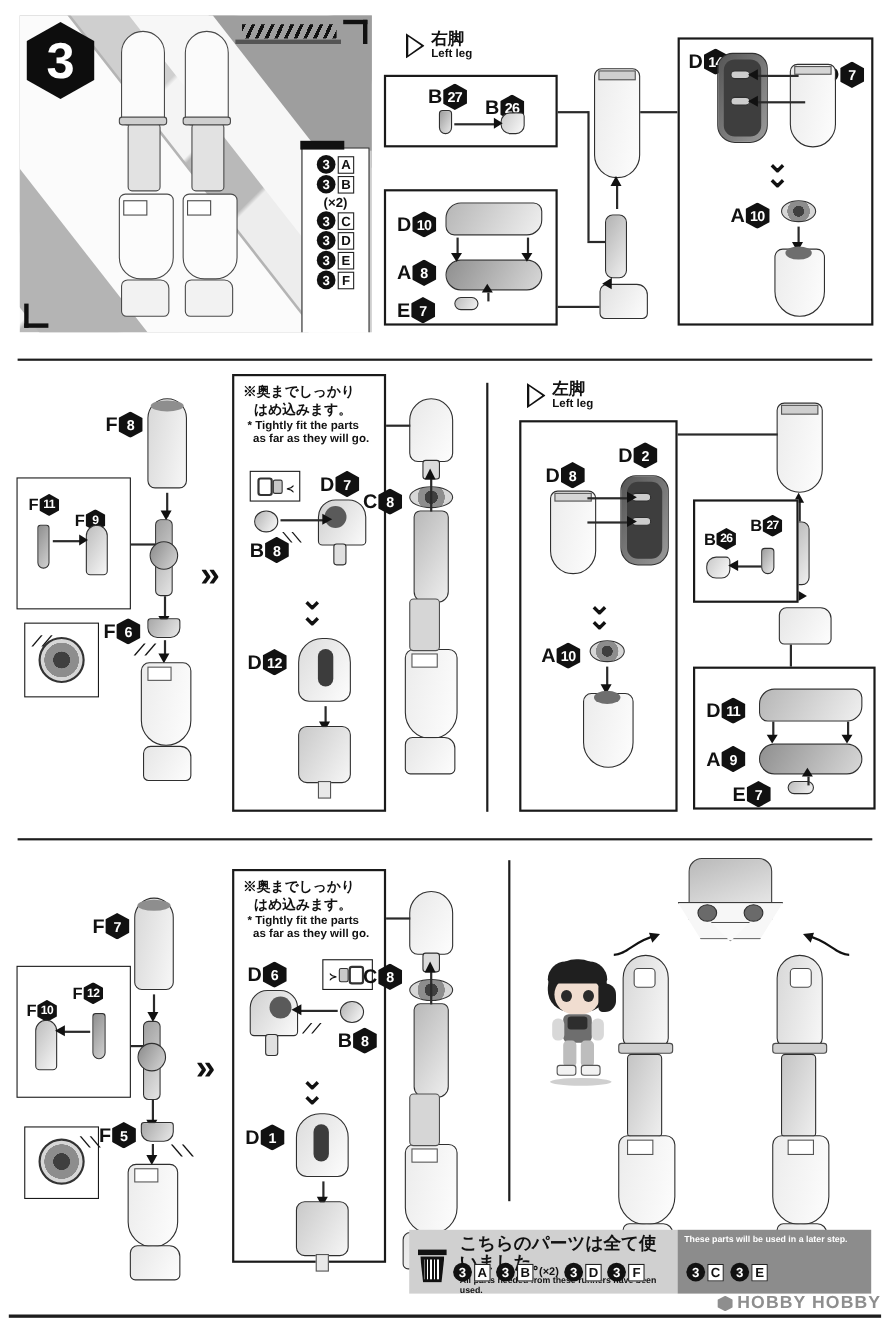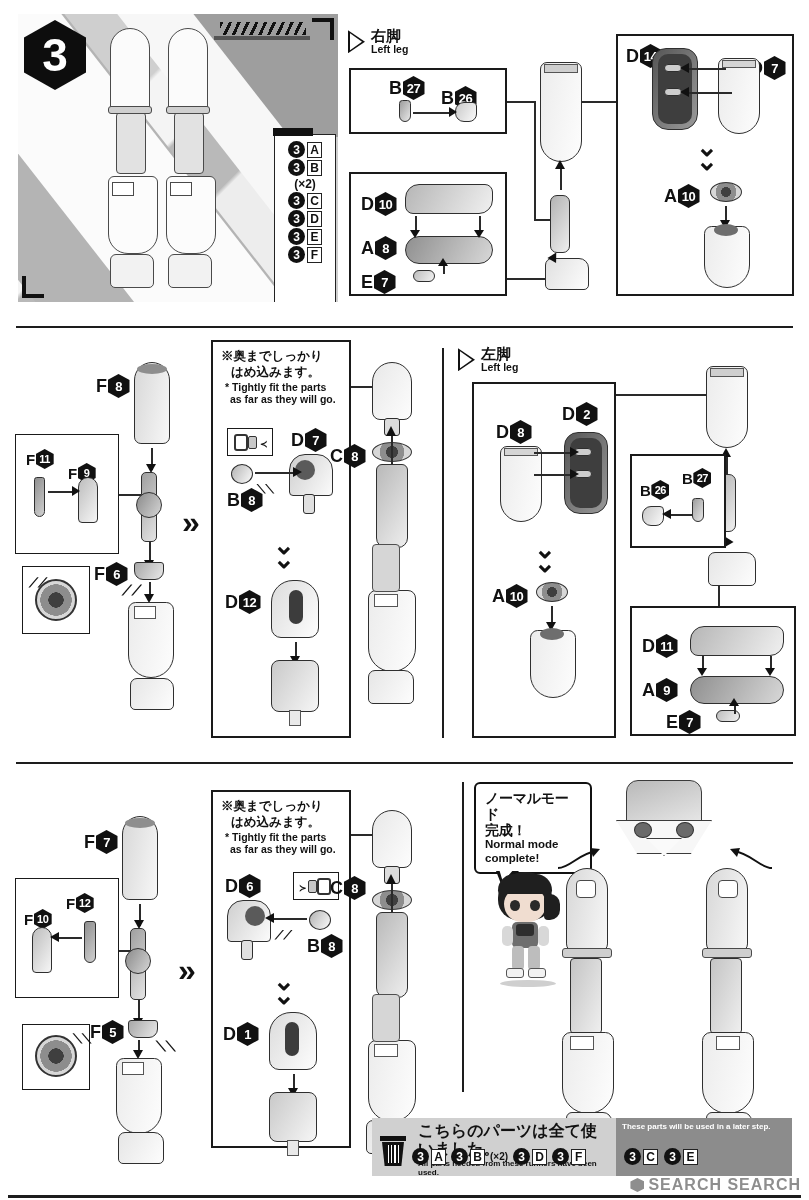--- a/index.html
+++ b/index.html
@@ -93,21 +93,21 @@
      box-shadow: 3px 3px 0 #cfcfcf; }
   .partslist .tab { position:absolute; left:-2px; top:-7px; width: 40px; height: 8px; background:#111; }
   .partslist .x2 { font-size: 12px; font-weight:bold; }
 
   
   .ln { position:absolute; background:#2a2a2a; }
   .lnh { height: 1.6px; }
   .lnv { width: 1.6px; }
   .chev { position:absolute; color:#111; font-size: 26px; font-weight:bold; line-height:.55;
      font-family:"Liberation Sans",sans-serif; }
-  .legTitle { display:flex; align-items:center; gap:6px; }
+  .legTitle { display:flex; align-items:center; gap:6px;margin-left:21px; }
   .triOutline {
     width: 17px; height: 23px; position:relative;
   }
   .triOutline::before{
     content:""; position:absolute; inset:0;
     background:#111;
     clip-path: polygon(0 0, 100% 50%, 0 100%);
   }
   .triOutline::after{
     content:""; position:absolute; left:2px; top:3px; right:3px; bottom:3px;
@@ -652,27 +652,20 @@
     <div class="abs ln lnv" style="left:391px;top:108px;height:86px;"></div>
     <div class="abs" style="left:386px;top:102px;width:0;height:0;border-bottom:10px solid #111;border-left:5px solid transparent;border-right:5px solid transparent;"></div>
     <div class="abs shape" style="left:376px;top:140px;width:32px;height:86px;border-radius:6px 6px 10px 10px;background:linear-gradient(120deg,#b9b9b9,#eeeeee);"></div>
     <div class="abs shape calfpart" style="left:368px;top:268px;width:48px;height:82px;"></div>
     <div class="abs" style="left:374px;top:272px;width:24px;height:13px;background:#fff;border:1.3px solid #555;"></div>
     <div class="abs shape" style="left:366px;top:348px;width:48px;height:34px;border-radius:7px 10px 5px 5px;background:linear-gradient(120deg,#e6e6e6,#fdfdfd);"></div>
     <div class="abs" style="left:372px;top:222px;width:28px;height:48px;background:#d6d6d6;border:1.4px solid #4f4f4f;border-radius:4px;"></div>
 
     <div class="abs" style="left:462px;top:10px;width:2px;height:310px;background:#1d1d1d;"></div>
 
-    <div class="bubble" style="left:474px;top:10px;width:118px;">
-      <div class="jp">ノーマルモード</div>
-      <div class="jp">完成！</div>
-      <div class="en">Normal mode</div>
-      <div class="en">complete!</div>
-      <div class="tail"></div>
-    </div>
 
     <div class="chibi" style="left:486px;top:100px;">
       <div class="abs" style="left:12px;top:0;width:54px;height:48px;background:#1f1f1f;border-radius:26px 26px 20px 20px;"></div>
       <div class="abs" style="left:18px;top:16px;width:42px;height:34px;background:#f0ddd0;border-radius:18px 18px 20px 20px;"></div>
       <div class="abs" style="left:12px;top:2px;width:54px;height:20px;background:#1f1f1f;border-radius:26px 26px 6px 6px;"></div>
       <div class="abs" style="left:24px;top:28px;width:10px;height:11px;background:#2a2a2a;border-radius:50%;"></div>
       <div class="abs" style="left:44px;top:28px;width:10px;height:11px;background:#2a2a2a;border-radius:50%;"></div>
       <div class="abs" style="left:58px;top:22px;width:16px;height:26px;background:#1f1f1f;border-radius:4px 10px 10px 4px;"></div>
       <div class="abs" style="left:26px;top:50px;width:26px;height:26px;background:#6e6e6e;border-radius:5px;"></div>
       <div class="abs" style="left:30px;top:52px;width:18px;height:12px;background:#2e2e2e;border-radius:3px;"></div>
@@ -771,17 +764,17 @@
         <span class="runner">
             <span class="circ">3</span>
             <span class="lt">E</span>
           </span>
       </div>
     </div>
   </div>
 
   <div class="watermark">
     <span style="display:inline-block;width:14px;height:14px;background:#8e8e8e;clip-path:polygon(50% 0,100% 25%,100% 75%,50% 100%,0 75%,0 25%);"></span>
-    <span>SEARCH SEARCH</span>
+    <span>HOBBY HOBBY</span>
   </div>
   <div class="wmline"></div>
 
 </div>
 
 </body></html>

